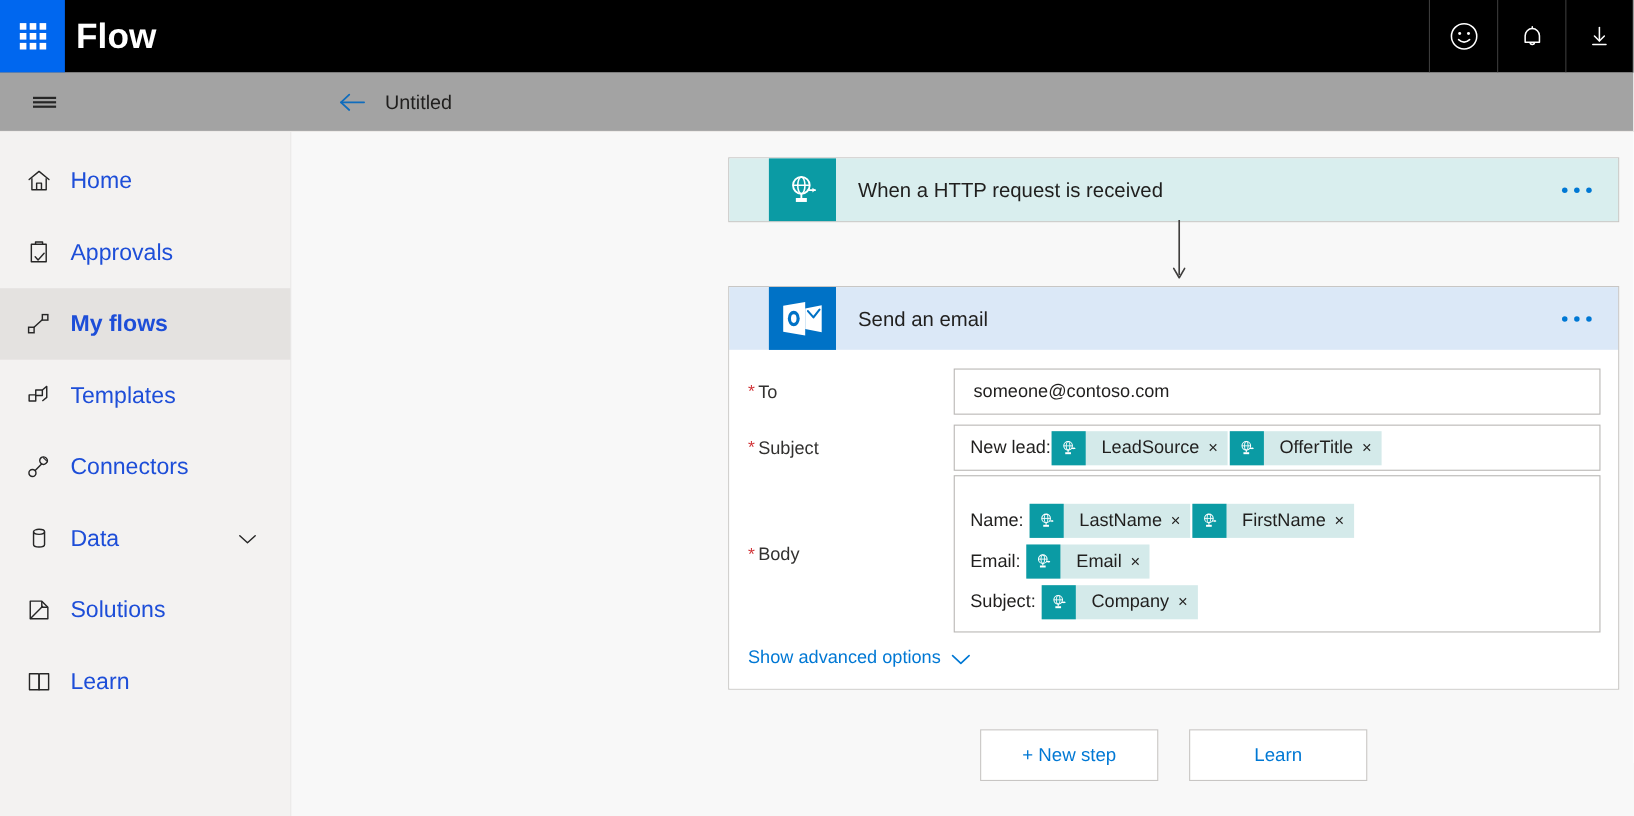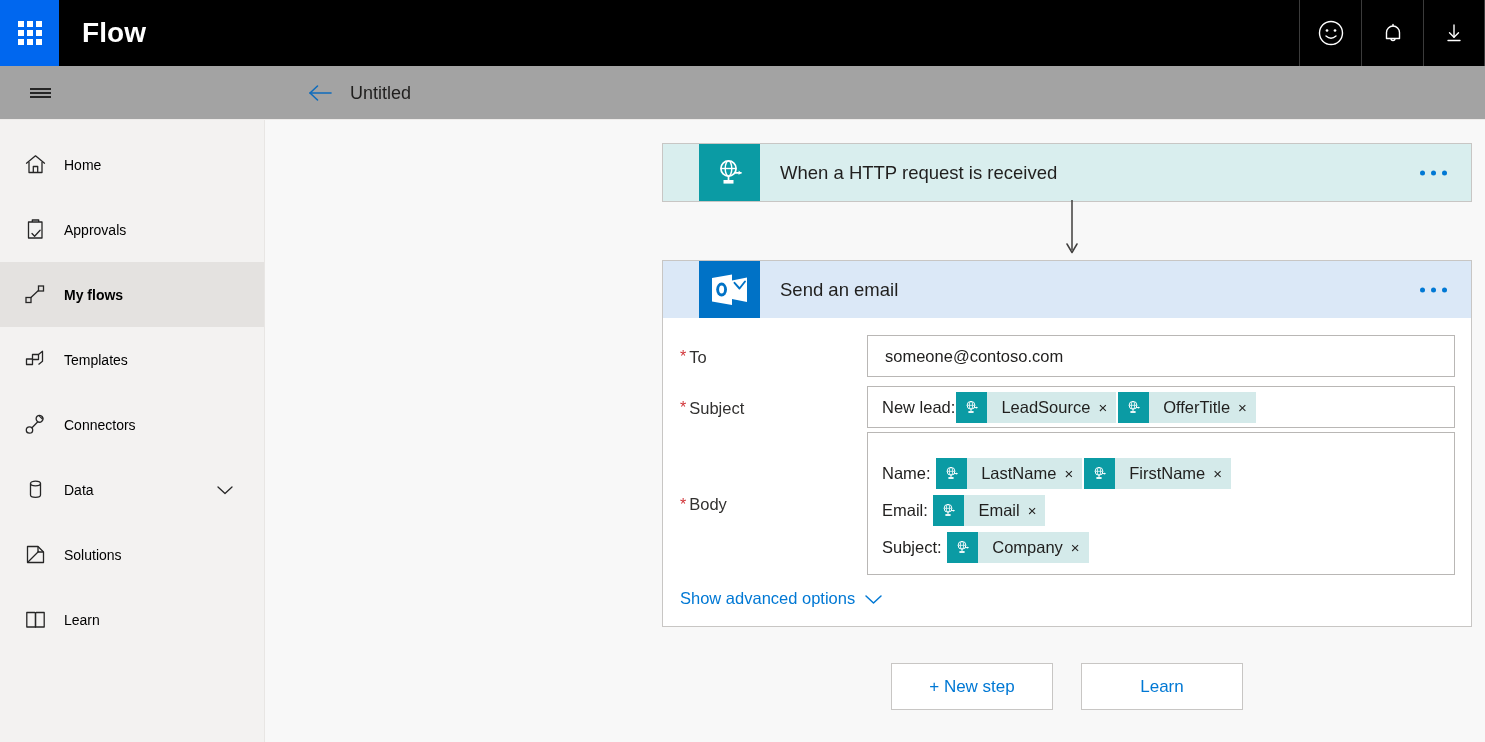--- a/index.html
+++ b/index.html
@@ -25,22 +25,22 @@
     cursor: pointer; flex: 0 0 auto;
   }
   .waffle-grid {
     display: grid;
     grid-template-columns: repeat(3, 6px);
     grid-template-rows: repeat(3, 6px);
     gap: 3px;
   }
   .waffle-grid i { display: block; width: 6px; height: 6px; background: #fff; }
   .suite-title {
-    color: #ffffff; font-size: 28px; font-weight: 600;
-    display: flex; align-items: center; padding-left: 23px;
+    color: #ffffff; font-size: 32px; font-weight: 600;
+    display: flex; align-items: center; padding-left: 10px;
     letter-spacing: .1px;
     flex: 0 0 auto;
   }
   .suitebar-spacer { flex: 1 1 auto; }
   .suite-icons { display: flex; align-items: stretch; flex: 0 0 auto; }
   .suite-icon {
     width: 62px; height: 66px;
     display: flex; align-items: center; justify-content: center;
     border-left: 1px solid #3b3b3b;
     cursor: pointer;
@@ -91,21 +91,21 @@
     display: flex; align-items: center;
     padding-left: 14px;
     cursor: pointer;
     color: #201f1e;
   }
   .navitem .navicon {
     width: 42px; min-width: 42px;
     display: flex; align-items: center; justify-content: center;
   }
   .navitem .navlabel {
-    font-size: 14px; color: #000000;
+    font-size: 21px; color: #1d4ed8;
     padding-left: 8px;
   }
   .navitem.active { background: #e4e2e0; }
   .navitem.active .navlabel { font-weight: 600; }
   .navitem .chev {
     position: absolute; right: 30px; top: 50%;
     transform: translateY(-50%);
     display: flex; align-items: center;
   }
 

